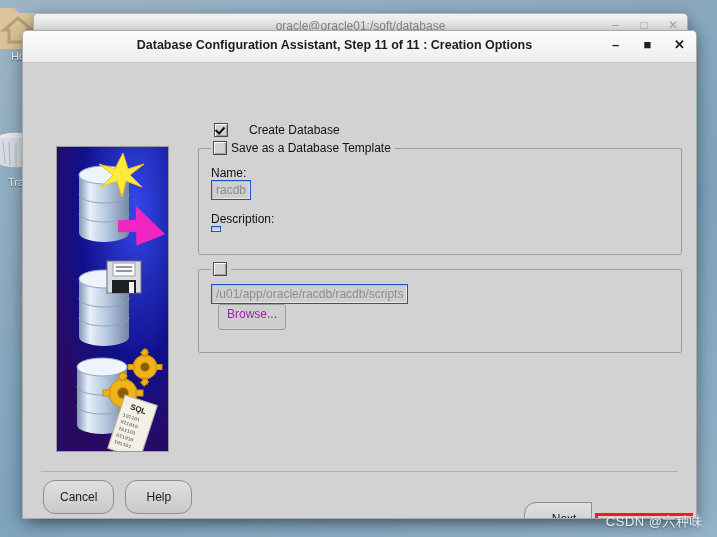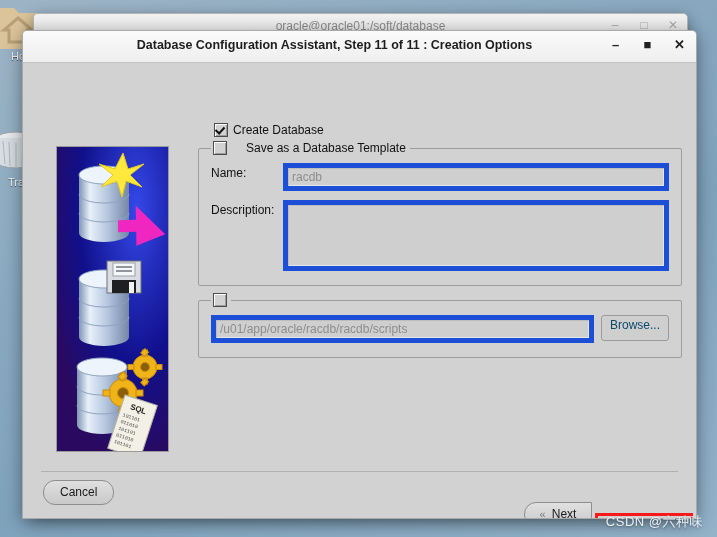--- a/index.html
+++ b/index.html
@@ -100,21 +100,21 @@
                 linear-gradient(135deg, #1818d0 0%, #0b0b70 55%, #2b0a63 100%);
     border: 1px solid #9a9a9a;
     overflow: hidden;
   }
   #banner svg { display:block; }
 
   
   #content { position: absolute; left: 163px; top: 60px; right: 14px; }
   .intro { font-size: 12px; color: #111; margin: 0 0 12px 28px; }
 
-  .row-cb { display: flex; align-items: center; gap: 5px; margin-left: 28px; margin-bottom: 11px; }
+  .row-cb { display: flex; align-items: center; gap: 21px; margin-left: 28px; margin-bottom: 11px; }
   .cbx {
     width: 12px; height: 12px; flex: none;
     background: #d2d2d2;
     border: 1px solid #4c4c4c;
     box-shadow: inset 1px 1px 0 #ffffff, inset -1px -1px 0 #9a9a9a;
     position: relative;
   }
   .cbx.checked::after {
     content: "";
     position: absolute; left: 2px; top: 1px;
@@ -130,65 +130,65 @@
     position: relative;
     border: 1px solid #9d9d9d;
     border-radius: 2px;
     margin: 0 0 14px 12px;
     padding: 14px 12px 12px 12px;
   }
   .group-title {
     position: absolute; top: -8px; left: 12px;
     background: #d2d2d2;
     padding: 0 4px 0 2px;
-    display: flex; align-items: center; gap: 19px;
+    display: flex; align-items: center; gap: 4px;
   }
   .group-title .cb-label { font-size: 12px; }
 
-  .field-row { display: flex; align-items: flex-start; margin-bottom: 9px; }
-  .field-row:last-child { margin-bottom: 2px; }
+  .field-row { display: flex; align-items: flex-start; margin-bottom: 9px; flex-direction: column; }
+  .field-row:last-child { margin-bottom: 10px; }
   .field-label { width: 72px; flex: none; font-size: 12px; color: #111; padding-top: 3px; }
   .field-label.two-line { line-height: 12px; padding-top: 1px; }
 
   .txt {
     flex: 1;
     background: #cfcfcf;
-    border: 5px solid #1d4ed8;
+    border: 1px solid #1d4ed8;
     box-shadow: inset 1px 1px 0 #bdbdbd, inset -1px -1px 0 #e6e6e6;
     font-size: 12px;
     color: #8d8d8d;
     padding: 2px 4px;
     height: 14px;
     line-height: 14px;
     overflow: hidden;
     white-space: nowrap;
   }
   .txt.area { height: 57px; }
 
   .btn-browse {
     flex: none; margin-left: 7px;
     background: #cfcfcf;
     border: 1px solid #9b9b9b;
     border-radius: 3px;
-    font-size: 12px; color: #0c4a6e;
+    font-size: 12px; color: #a21caf;
     padding: 2px 8px;
     height: 20px; line-height: 15px;
   }
 
   
   #sep { position: absolute; left: 18px; right: 18px; bottom: 46px; height: 1px; background: #b0b0b0; }
   #btnbar { position: absolute; left: 0; right: 0; bottom: 8px; height: 32px; }
 
   .sbtn {
     background: linear-gradient(#e0e0e0, #c9c9c9);
     border: 1px solid #8e8e8e;
     border-radius: 12px;
     font-size: 12px;
     color: #1a1a1a;
-    height: 25px;
+    height: 34px;
     padding: 0 16px;
     line-height: 23px;
     display: inline-flex; align-items: center; justify-content: center;
     box-sizing: border-box;
   }
   .sbtn.disabled { color: #9b9b9b; }
 
   #left-btns { position: absolute; left: 20px; top: 2px; display: flex; gap: 11px; }
   #left-btns .sbtn { min-width: 67px; }
 
@@ -417,20 +417,21 @@
             <span class="btn-browse">Browse...</span>
           </div>
         </div>
       </div>
 
       <div id="sep"></div>
 
       <div id="btnbar">
         <div id="left-btns">
           <span class="sbtn">Cancel</span>
+          <span class="sbtn">Help</span>
         </div>
 
         <div id="right-btns">
           <div id="navpair">
             <span class="sbtn">
               <span class="arrow">«</span>
               <span class="u">Next</span>
             </span>
           </div>
 

